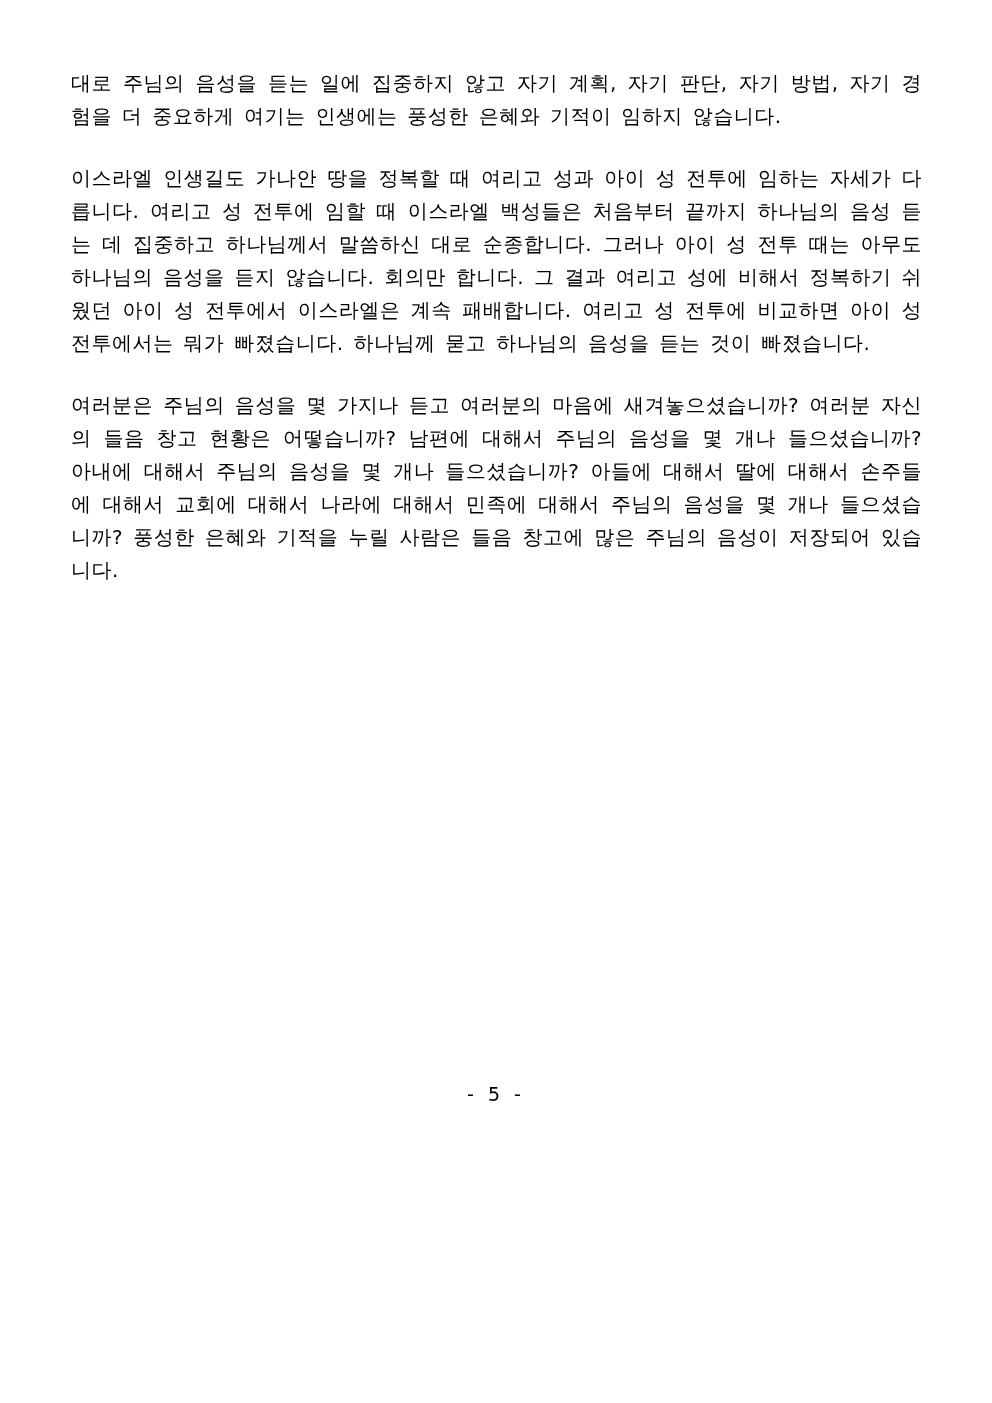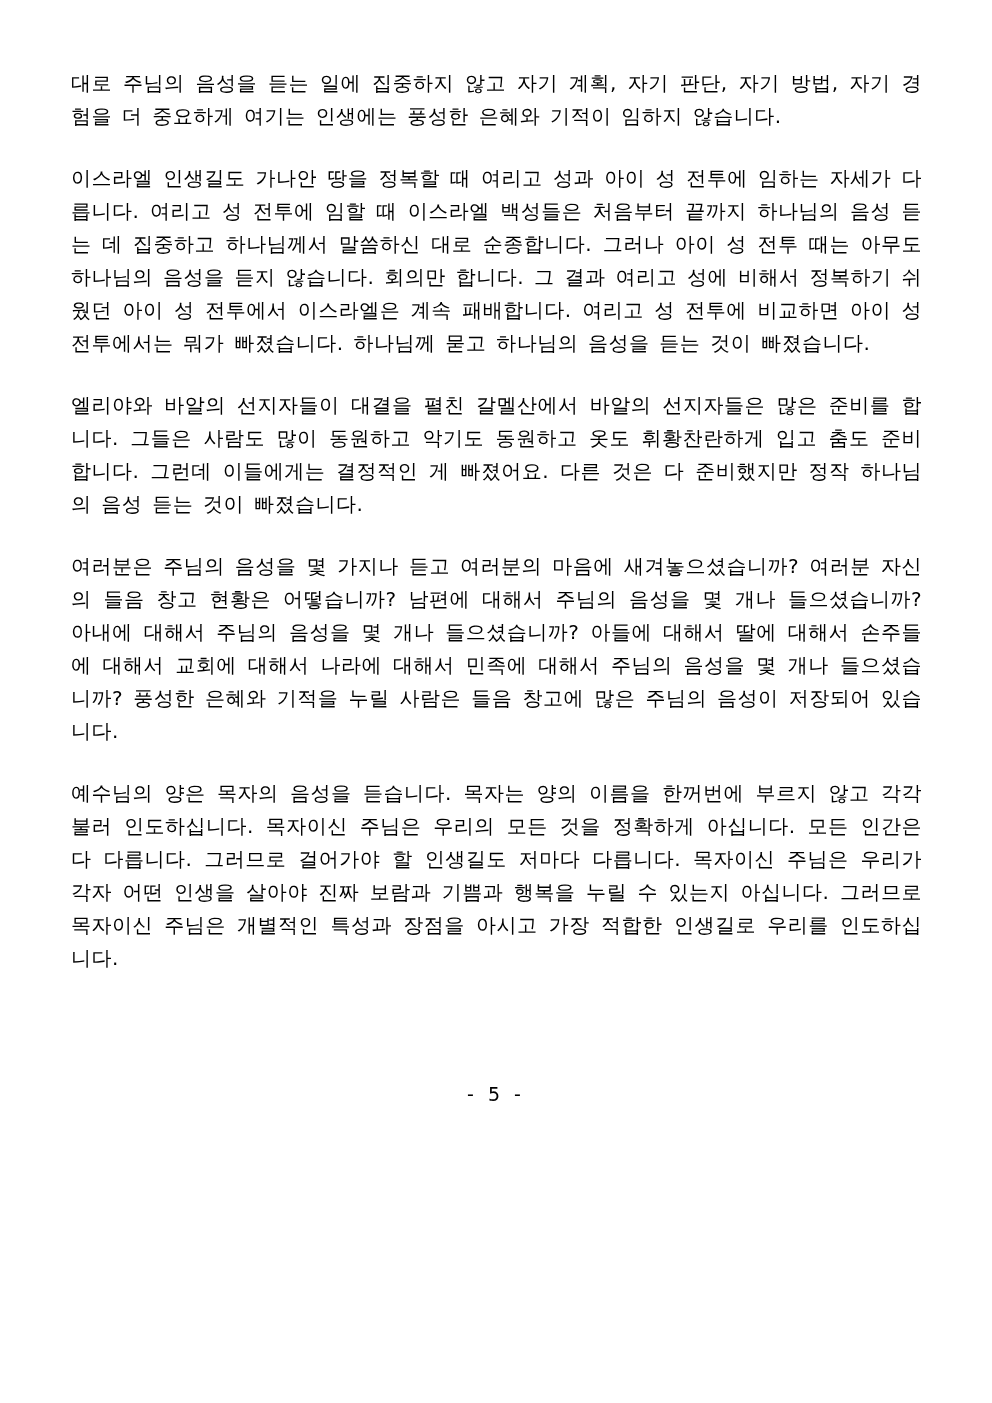--- a/index.html
+++ b/index.html
@@ -41,20 +41,18 @@
     color: #000000;
   }
 </style>
 </head>
 <body>
 
 <div class="page">
   <div class="content">
     <p>대로 주님의 음성을 듣는 일에 집중하지 않고 자기 계획, 자기 판단, 자기 방법, 자기 경험을 더 중요하게 여기는 인생에는 풍성한 은혜와 기적이 임하지 않습니다.</p>
     <p>이스라엘 인생길도 가나안 땅을 정복할 때 여리고 성과 아이 성 전투에 임하는 자세가 다릅니다. 여리고 성 전투에 임할 때 이스라엘 백성들은 처음부터 끝까지 하나님의 음성 듣는 데 집중하고 하나님께서 말씀하신 대로 순종합니다. 그러나 아이 성 전투 때는 아무도 하나님의 음성을 듣지 않습니다. 회의만 합니다. 그 결과 여리고 성에 비해서 정복하기 쉬웠던 아이 성 전투에서 이스라엘은 계속 패배합니다. 여리고 성 전투에 비교하면 아이 성 전투에서는 뭐가 빠졌습니다. 하나님께 묻고 하나님의 음성을 듣는 것이 빠졌습니다.</p>
-    <p>엘리야와 바알의 선지자들이 대결을 펼친 갈멜산에서 바알의 선지자들은 많은 준비를 합니다. 그들은 사람도 많이 동원하고 악기도 동원하고 옷도 휘황찬란하게 입고 춤도 준비합니다. 그런데 이들에게는 결정적인 게 빠졌어요. 다른 것은 다 준비했지만 정작 하나님의 음성 듣는 것이 빠졌습니다.</p>
     <p>여러분은 주님의 음성을 몇 가지나 듣고 여러분의 마음에 새겨놓으셨습니까? 여러분 자신의 들음 창고 현황은 어떻습니까? 남편에 대해서 주님의 음성을 몇 개나 들으셨습니까? 아내에 대해서 주님의 음성을 몇 개나 들으셨습니까? 아들에 대해서 딸에 대해서 손주들에 대해서 교회에 대해서 나라에 대해서 민족에 대해서 주님의 음성을 몇 개나 들으셨습니까? 풍성한 은혜와 기적을 누릴 사람은 들음 창고에 많은 주님의 음성이 저장되어 있습니다.</p>
-    <p>예수님의 양은 목자의 음성을 듣습니다. 목자는 양의 이름을 한꺼번에 부르지 않고 각각 불러 인도하십니다. 목자이신 주님은 우리의 모든 것을 정확하게 아십니다. 모든 인간은 다 다릅니다. 그러므로 걸어가야 할 인생길도 저마다 다릅니다. 목자이신 주님은 우리가 각자 어떤 인생을 살아야 진짜 보람과 기쁨과 행복을 누릴 수 있는지 아십니다. 그러므로 목자이신 주님은 개별적인 특성과 장점을 아시고 가장 적합한 인생길로 우리를 인도하십니다.</p>
   </div>
   <div class="footer">
     <span>- 5 -</span>
   </div>
 </div>
 
 </body></html>

